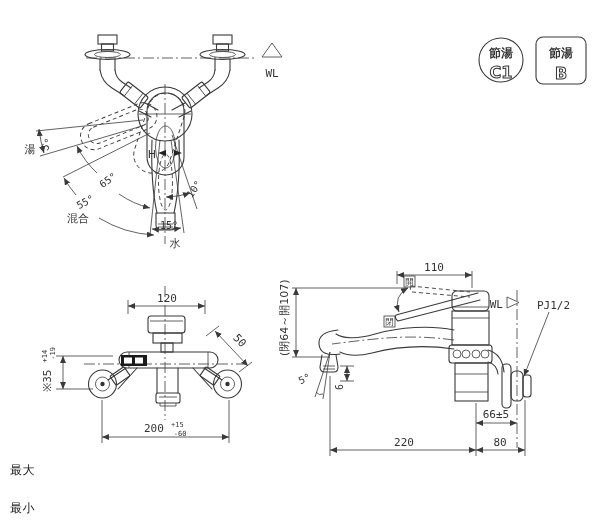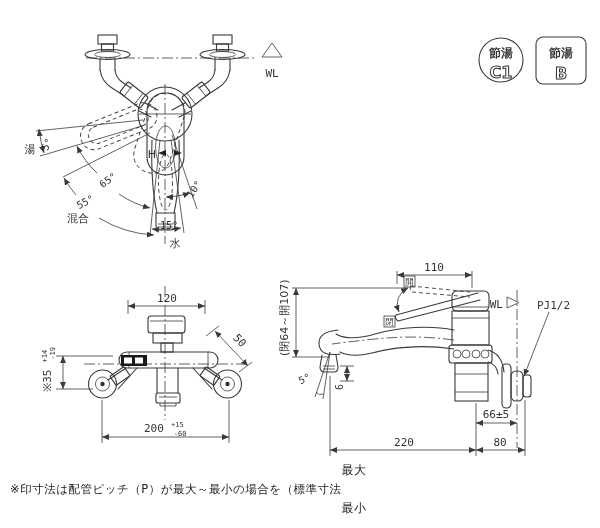--- a/index.html
+++ b/index.html
@@ -223,17 +223,17 @@
     <text class="num" x="496" y="418" text-anchor="middle" font-size="10.5">66±5</text>
 
     <path class="dim" d="M330,376 V456 M476,429 V456 M525,400 V456"></path>
     <path class="dim" d="M330,450 H476" marker-start="url(#arr)" marker-end="url(#arr)"></path>
     <path class="dim" d="M476,450 H525" marker-start="url(#arr)" marker-end="url(#arr)"></path>
     <text class="num" x="404" y="446" text-anchor="middle">220</text>
     <text class="num" x="500" y="446" text-anchor="middle">80</text>
   </g>
 </svg>
 
-<div id="footnote"><span>※印寸法は配管ピッチ（P）が最大～最小の場合を（標準寸法</span><span class="stack">
+<div id="footnote"><span class="stack">
         <span>最大</span>
         <span>最小</span>
       </span></div>
 </div>
 
 </body></html>

